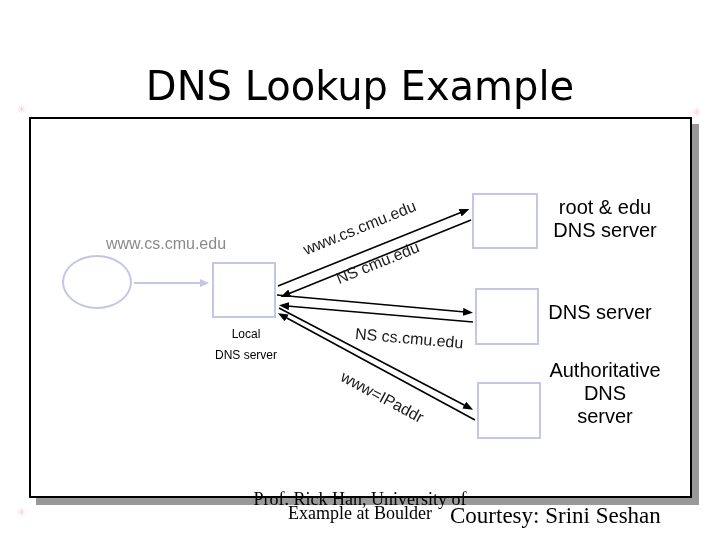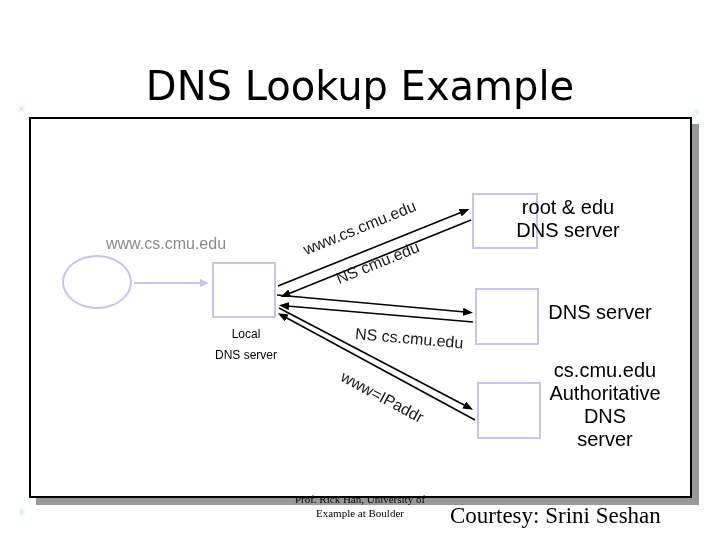--- a/index.html
+++ b/index.html
@@ -27,32 +27,32 @@
   .box-root{left:472px;top:193px;width:62px;height:52px;}
   .box-cmu{left:475px;top:288px;width:60px;height:53px;}
   .box-auth{left:477px;top:382px;width:60px;height:53px;}
 
   .lbl{position:absolute;color:#000;z-index:3;white-space:nowrap;}
   .lbl-client{left:58px;top:333px;width:84px;text-align:center;font-size:19px;}
   .lbl-local{left:186px;top:324px;width:120px;text-align:center;font-size:12px;line-height:21px;}
   .lbl-query{left:106px;top:235px;font-size:16px;color:#8a8a8a;}
 
   .lbl-server{text-align:center;font-size:20px;line-height:23px;}
-  .lbl-root{left:503px;top:196px;width:130px;}
+  .lbl-root{left:540px;top:196px;width:130px;}
   .lbl-cmu{left:535px;top:301px;width:130px;}
   .lbl-auth{left:535px;top:359px;width:140px;}
 
   .lbl-rot{font-size:16px;color:#1a1a1a;}
   .lbl-to-root{left:307px;top:241px;height:17px;transform-origin:left bottom;transform:rotate(-22deg);}
   .lbl-from-root{left:340px;top:270px;height:17px;transform-origin:left bottom;transform:rotate(-22deg);}
   .lbl-from-cmu{left:356px;top:325px;transform-origin:left top;transform:rotate(5deg);}
   .lbl-from-auth{left:346px;top:368px;transform-origin:left top;transform:rotate(28deg);}
 
   .footer-credit{position:absolute;left:250px;top:492px;width:220px;text-align:center;
-         font-family:"Liberation Serif",serif;font-size:11px;line-height:14px;color:#000;z-index:4;}
+         font-family:"Liberation Serif",serif;font-size:18px;line-height:14px;color:#000;z-index:4;}
   .footer-courtesy{position:absolute;left:450px;top:503px;font-family:"Liberation Serif",serif;
          font-size:23px;color:#000;z-index:4;white-space:nowrap;}
 </style>
 </head>
 <body>
 
 <div class="slide">
 
   <div class="title">DNS Lookup Example</div>
 
@@ -106,21 +106,20 @@
   <div class="lbl lbl-server lbl-root">
     <div>root &amp; edu</div>
     <div>DNS server</div>
   </div>
 
   <div class="lbl lbl-server lbl-cmu">
     <div>DNS server</div>
   </div>
 
   <div class="lbl lbl-server lbl-auth">
-    <div>cs.cmu.edu</div>
     <div>Authoritative</div>
     <div>DNS</div>
     <div>server</div>
   </div>
 
   <div class="footer-credit">
     <div>Prof. Rick Han, University of</div>
     <div>Example at Boulder</div>
   </div>
 

